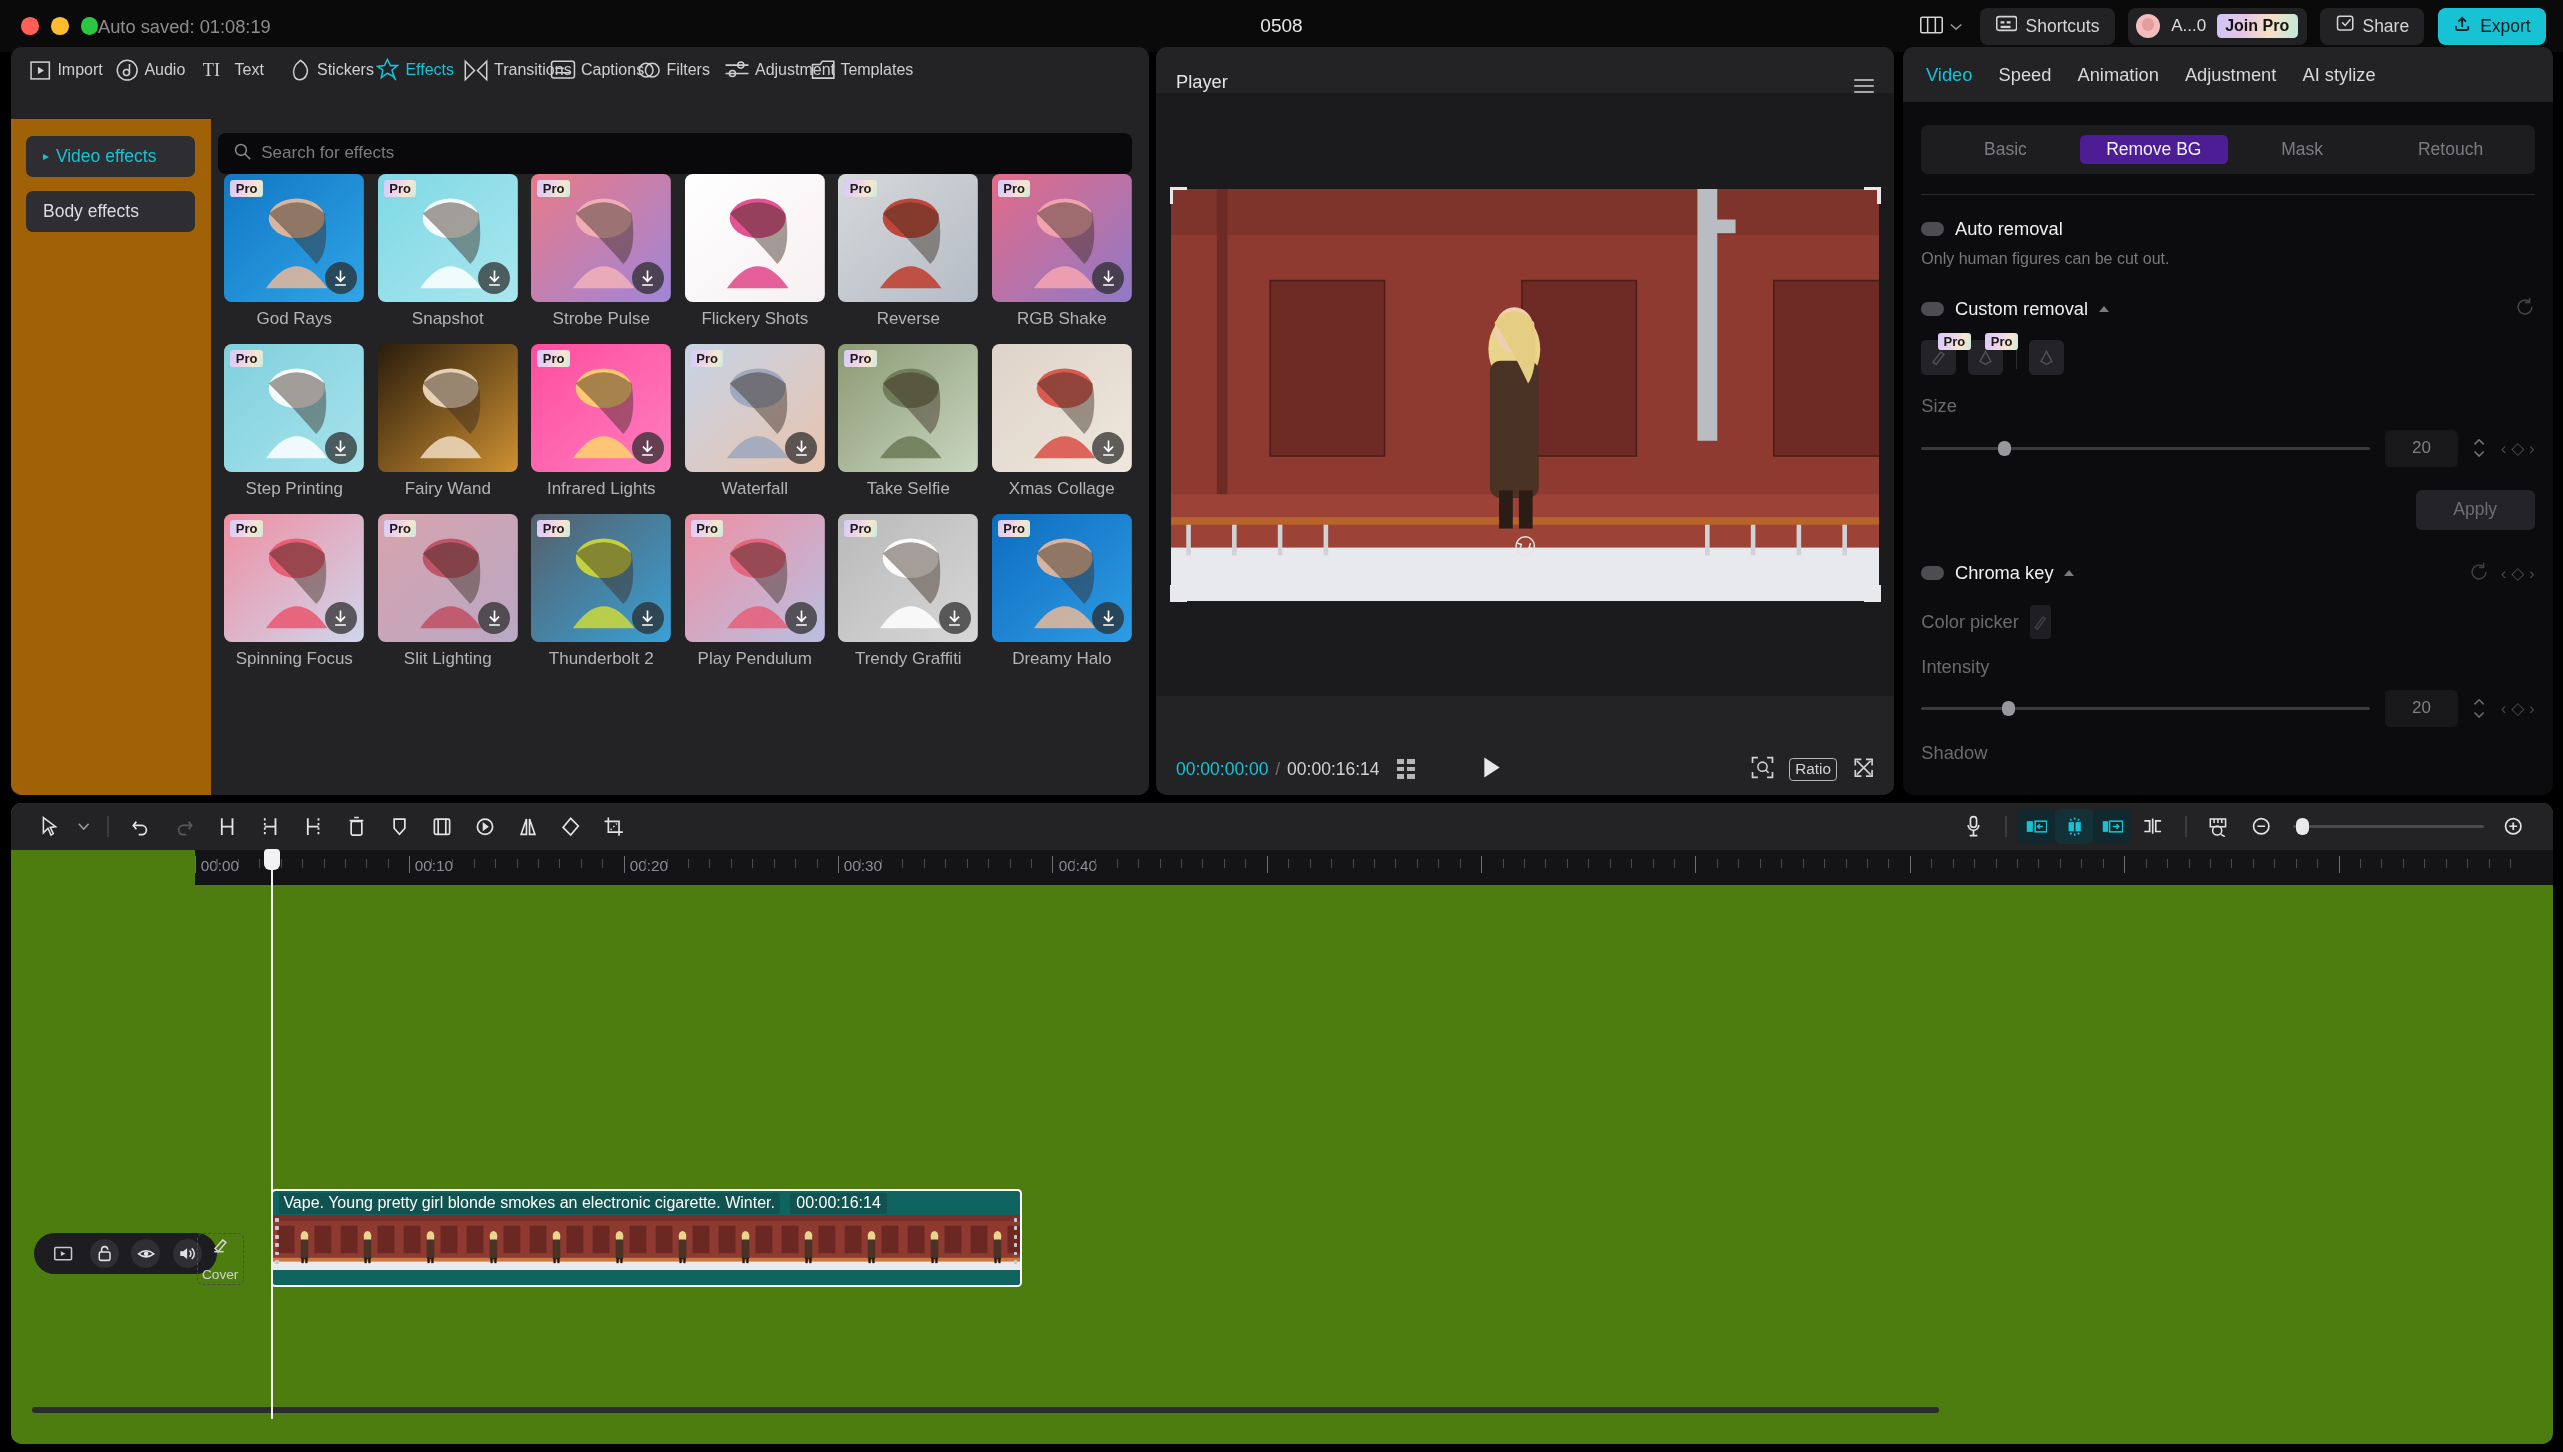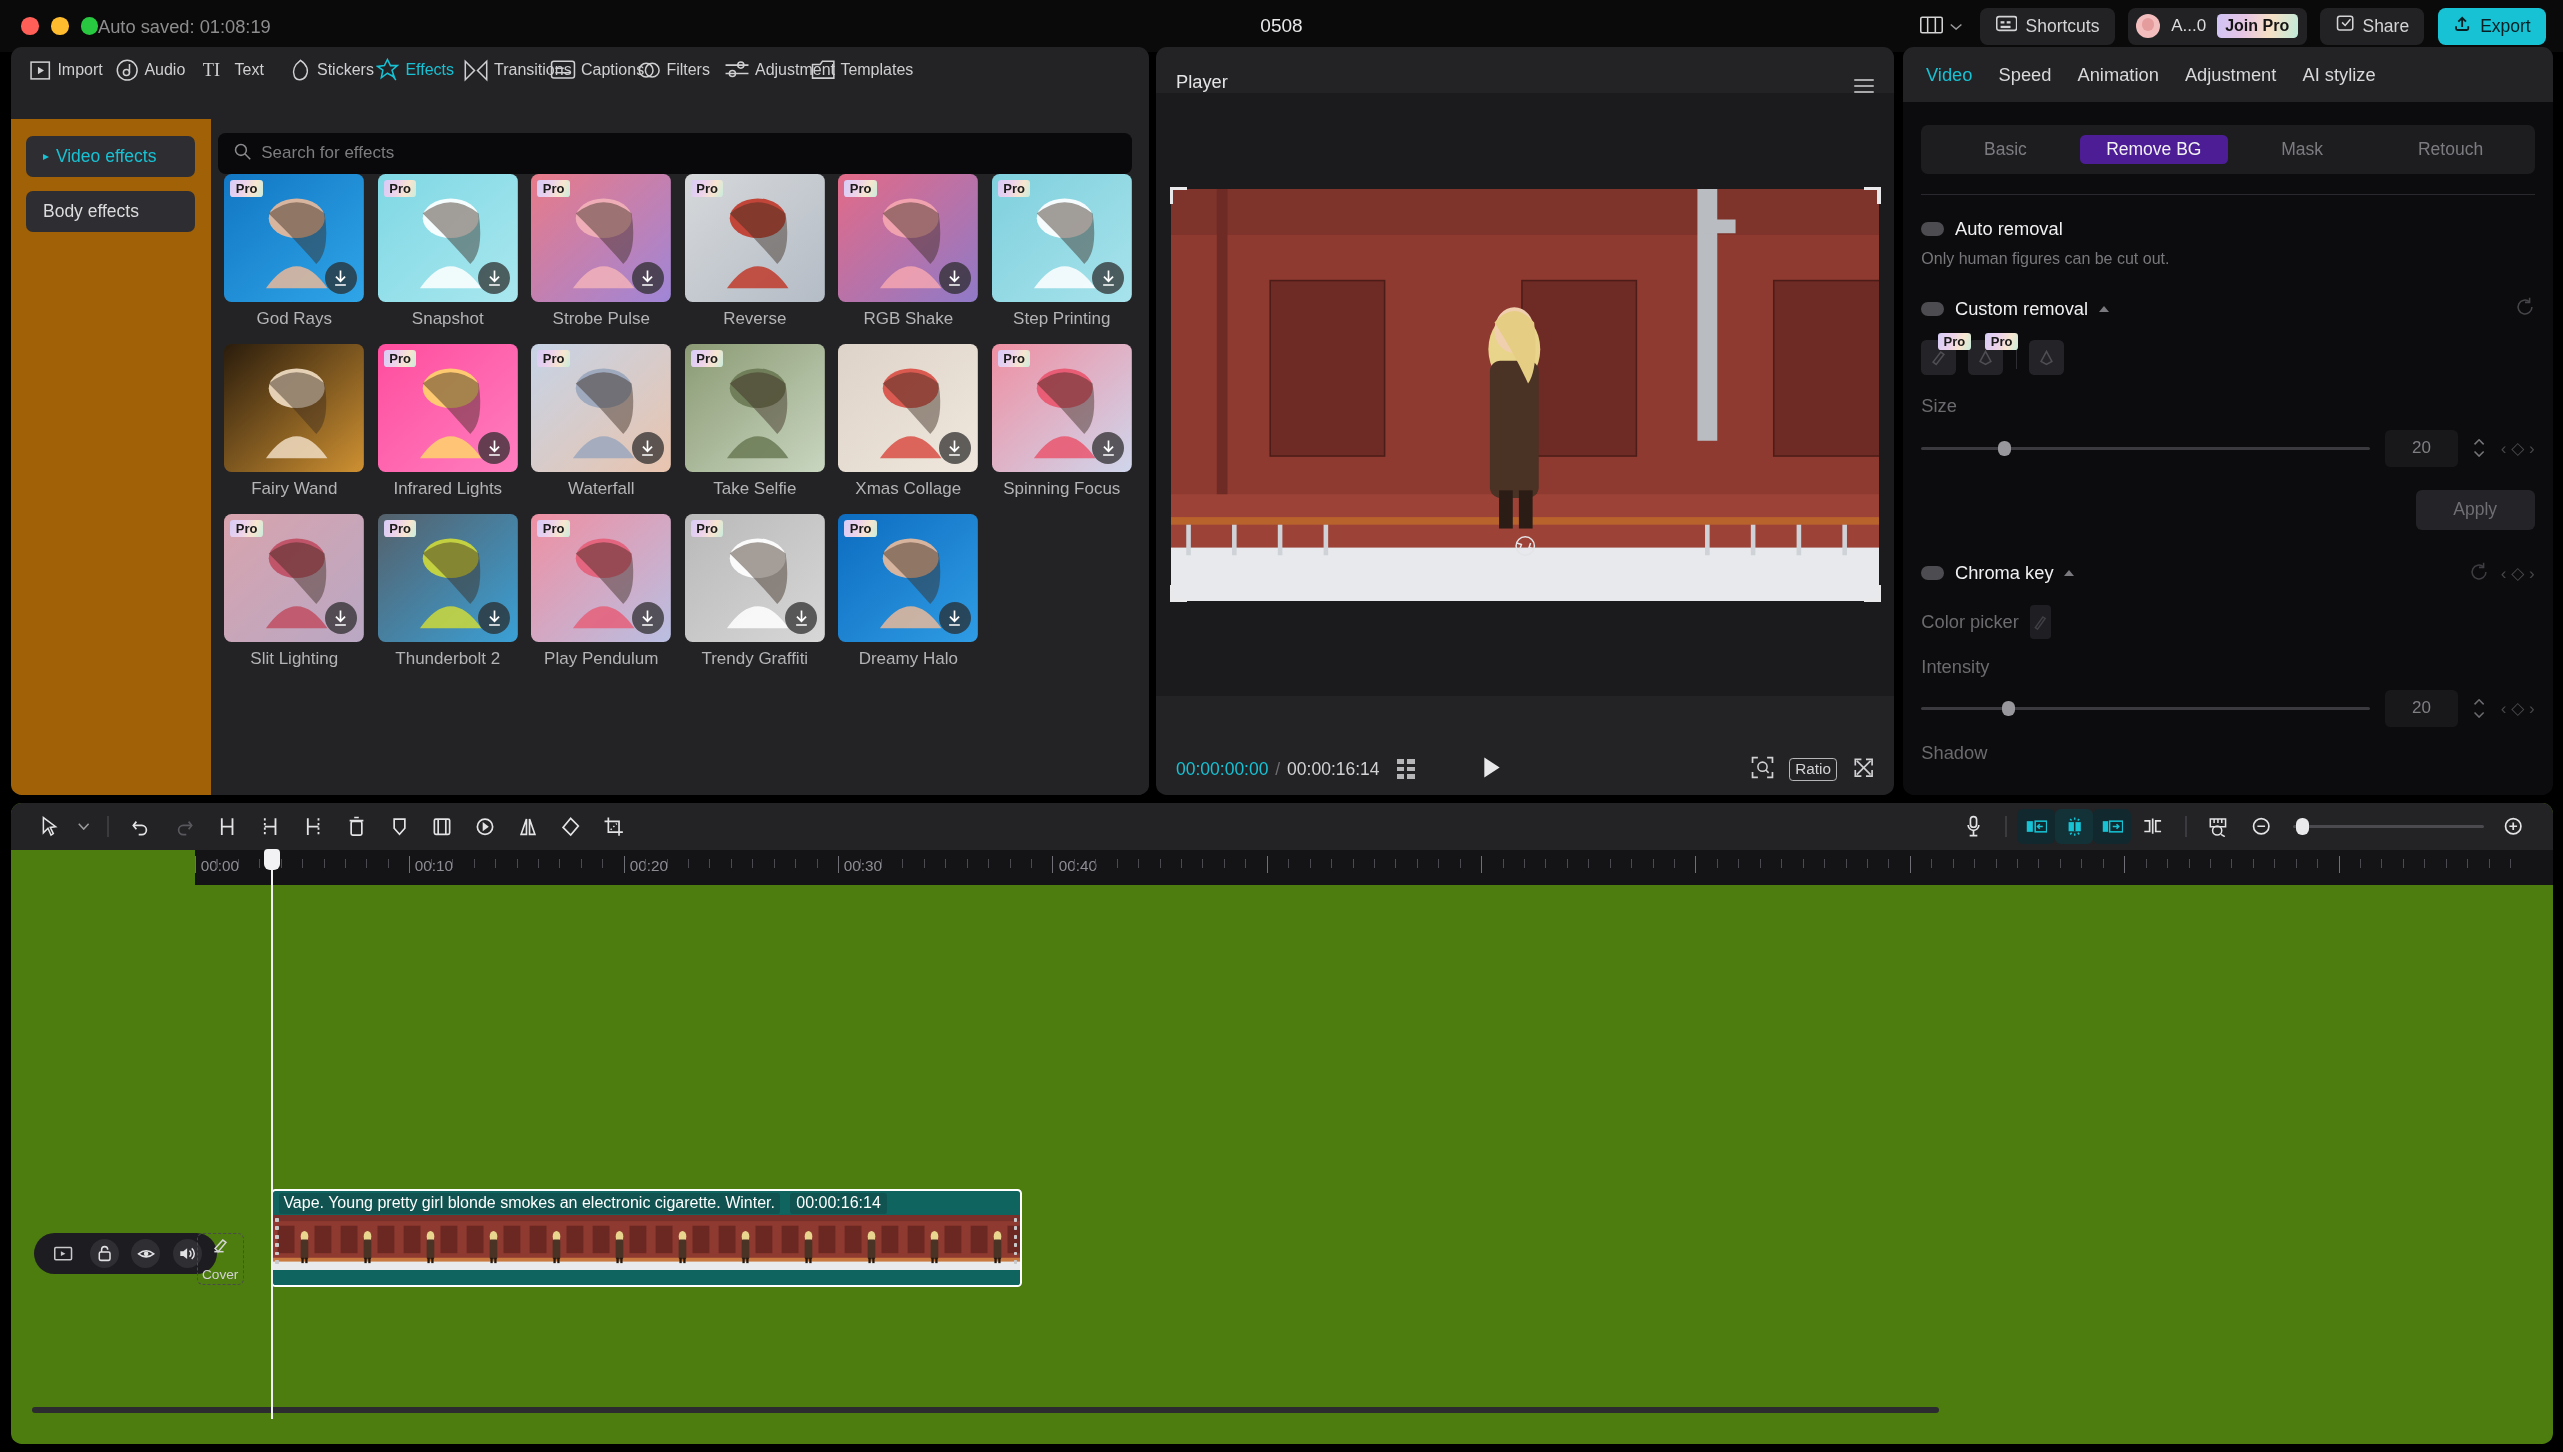--- a/index.html
+++ b/index.html
@@ -481,20 +481,37 @@
                 </svg>
                 <span class="propill">Pro</span>
                 <span class="dlbtn">
                   <svg width="17" height="18.3" viewBox="0 0 22 24">
                     <path d="M11 2 v13 M5 10 l6 6 l6 -6" fill="none" stroke="#fff" stroke-width="2.2"></path>
                     <line x1="4" y1="21" x2="18" y2="21" stroke="#fff" stroke-width="2.2"></line>
                   </svg>
                 </span>
               </div>
               <div class="effname">Strobe Pulse</div>
+            </div>
+            <div class="effcell">
+              <div class="effthumb">
+                <svg class="bgimg" width="100%" height="100%" viewBox="0 0 100 168" preserveAspectRatio="none">
+                  <defs>
+                    <linearGradient id="g3" x1="0" y1="0" x2="1" y2="1">
+                      <stop offset="0%" stop-color="#ffffff"></stop>
+                      <stop offset="100%" stop-color="#f6f0f2"></stop>
+                    </linearGradient>
+                  </defs>
+                  <rect width="100" height="168" fill="url(#g3)"></rect>
+                  <ellipse cx="52" cy="58" rx="20" ry="26" fill="#e0448a" opacity="0.92"></ellipse>
+                  <path d="M30 150 q22 -58 44 0 Z" fill="#e0448a" opacity="0.85"></path>
+                  <path d="M32 52 q20 -30 40 0 q4 50 -6 66 q-16 -34 -34 -66Z" fill="#3a2a20" opacity="0.45"></path>
+                </svg>
+              </div>
+              <div class="effname">Flickery Shots</div>
             </div>
             <div class="effcell">
               <div class="effthumb">
                 <svg class="bgimg" width="100%" height="100%" viewBox="0 0 100 168" preserveAspectRatio="none">
                   <defs>
                     <linearGradient id="g4" x1="0" y1="0" x2="1" y2="1">
                       <stop offset="0%" stop-color="#d6d8da"></stop>
                       <stop offset="100%" stop-color="#b4bcc6"></stop>
                     </linearGradient>
                   </defs>

